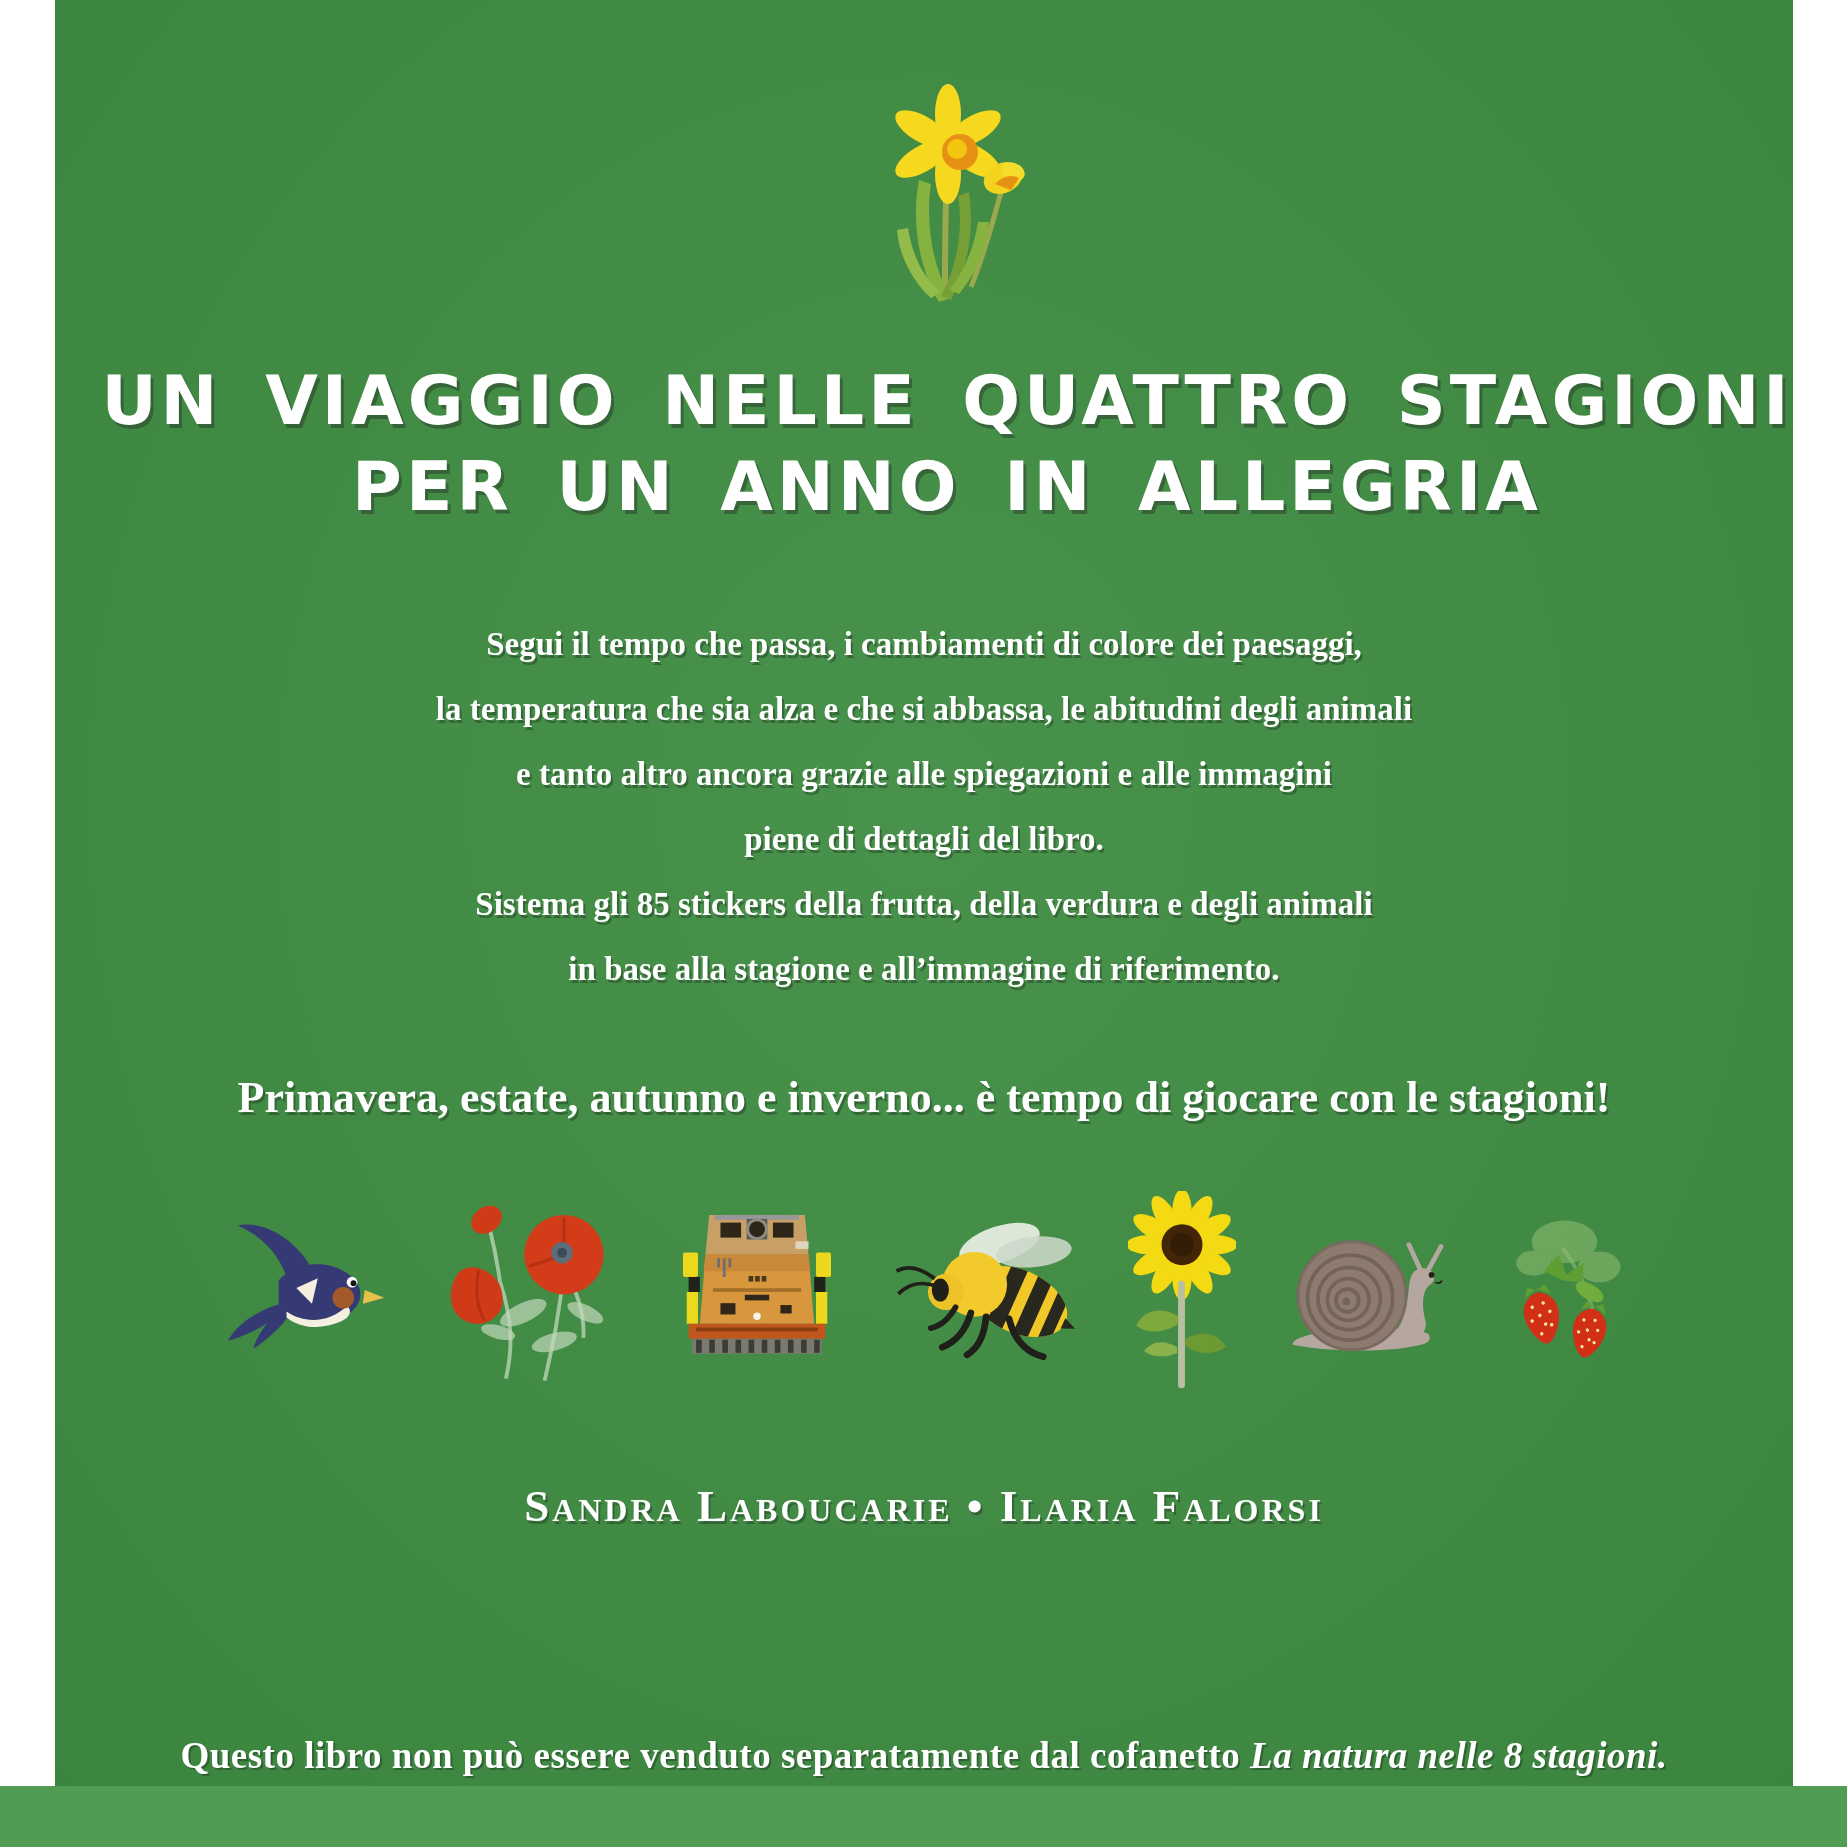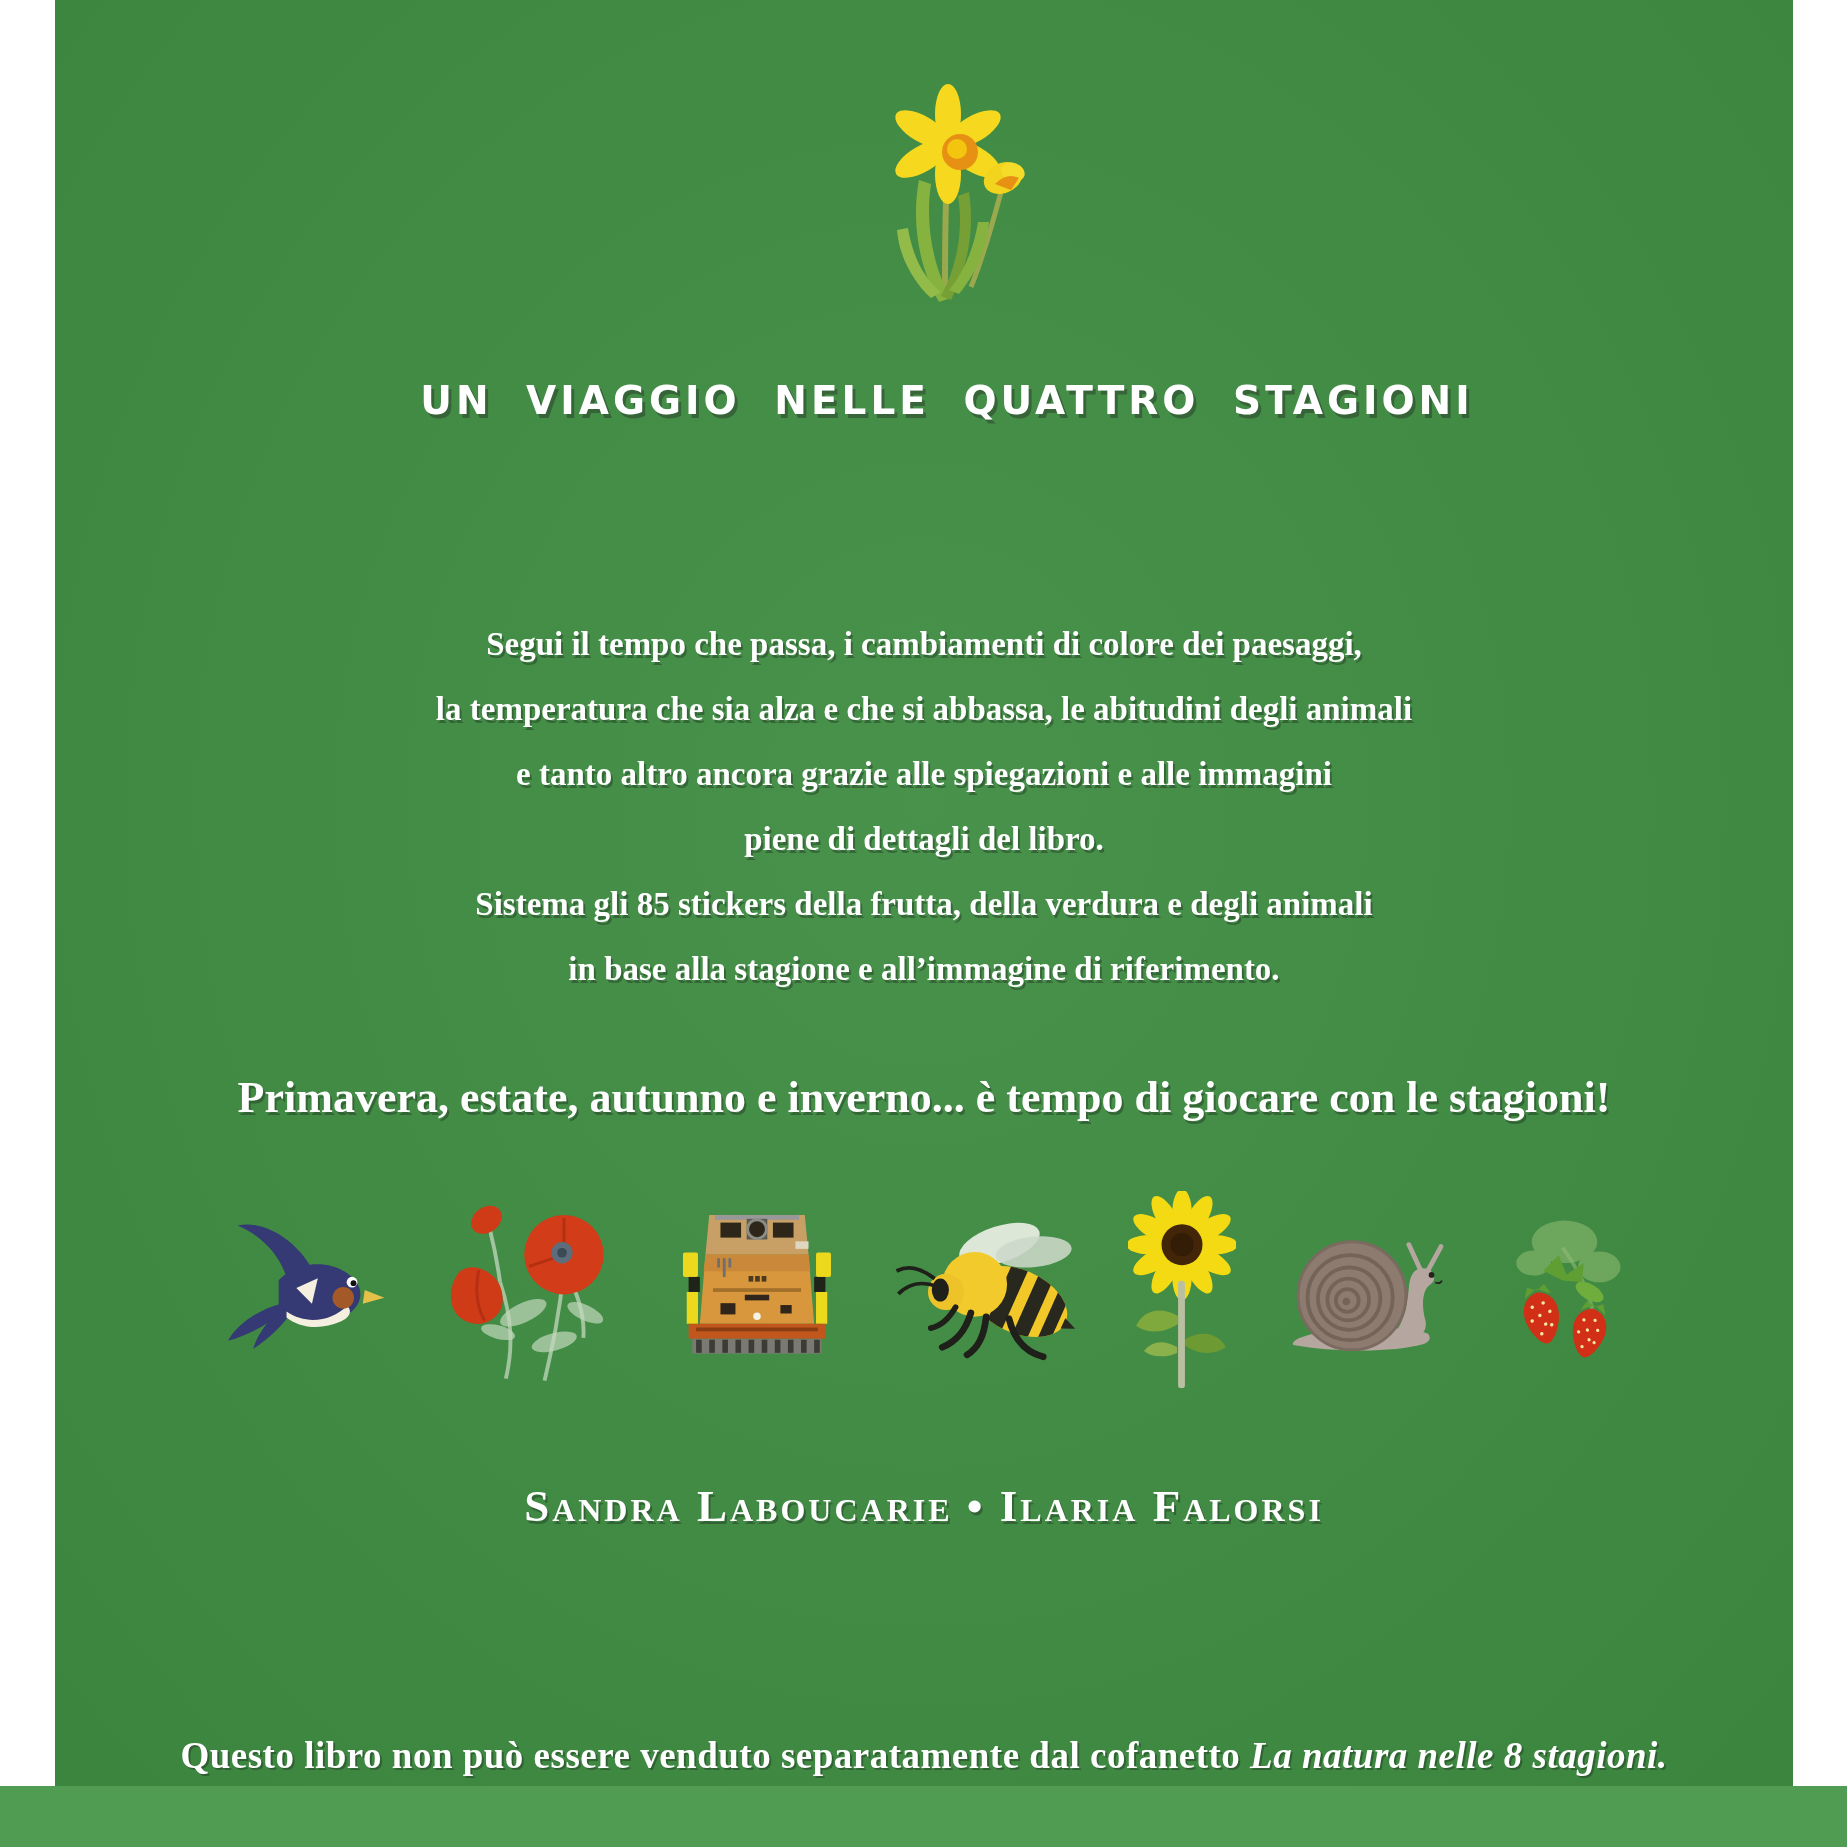--- a/index.html
+++ b/index.html
@@ -19,21 +19,21 @@
     background:#4f9c52;
   }
   .abs { position:absolute; }
   .centered { width:100%; text-align:center; }
 
   .daffodil-wrap { left:798px; top:72px; }
 
   .headline {
     top:358px; color:#ffffff;
     font-family:"DejaVu Sans", sans-serif;
-    font-weight:800; font-size:39px; line-height:86px;
+    font-weight:800; font-size:68px; line-height:86px;
     letter-spacing:4px; word-spacing:16px;
     text-shadow:3px 4px 0 rgba(40,50,40,0.45);
     padding-left:46px;
   }
   .paragraph {
     top:612px; color:#ffffff;
     font-weight:bold; font-size:33px; line-height:65px;
     text-shadow:2px 3px 0 rgba(30,40,30,0.40);
   }
   .paragraph .pline { width:100%; text-align:center; }
@@ -84,20 +84,21 @@
         <circle cx="107" cy="80" r="18" fill="#e79114"></circle>
         <circle cx="104" cy="77" r="10" fill="#f3c50e"></circle>
         <ellipse cx="150" cy="106" rx="20" ry="15" fill="#f2d31d" transform="rotate(-25 150 106)"></ellipse>
         <ellipse cx="160" cy="100" rx="12" ry="9" fill="#f6dc2a" transform="rotate(20 160 100)"></ellipse>
         <path d="M142,112 C150,104 158,102 166,106 L158,118 Z" fill="#e79114"></path>
       </svg>
     </div>
 
     <div class="abs centered headline">
       <div>UN VIAGGIO NELLE QUATTRO STAGIONI</div>
+      <div>PER UN ANNO IN ALLEGRIA</div>
     </div>
 
     <div class="abs centered paragraph">
       <div class="pline">Segui il tempo che passa, i cambiamenti di colore dei paesaggi,</div>
       <div class="pline">la temperatura che sia alza e che si abbassa, le abitudini degli animali</div>
       <div class="pline">e tanto altro ancora grazie alle spiegazioni e alle immagini</div>
       <div class="pline">piene di dettagli del libro.</div>
       <div class="pline">Sistema gli 85 stickers della frutta, della verdura e degli animali</div>
       <div class="pline">in base alla stagione e all’immagine di riferimento.</div>
     </div>

